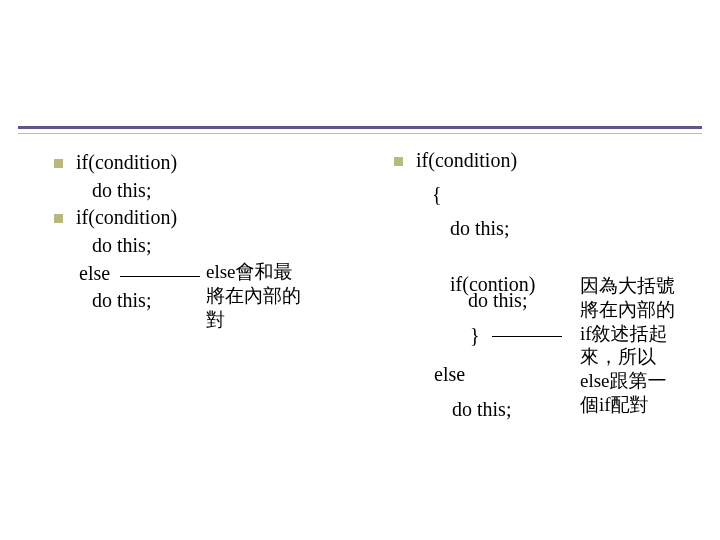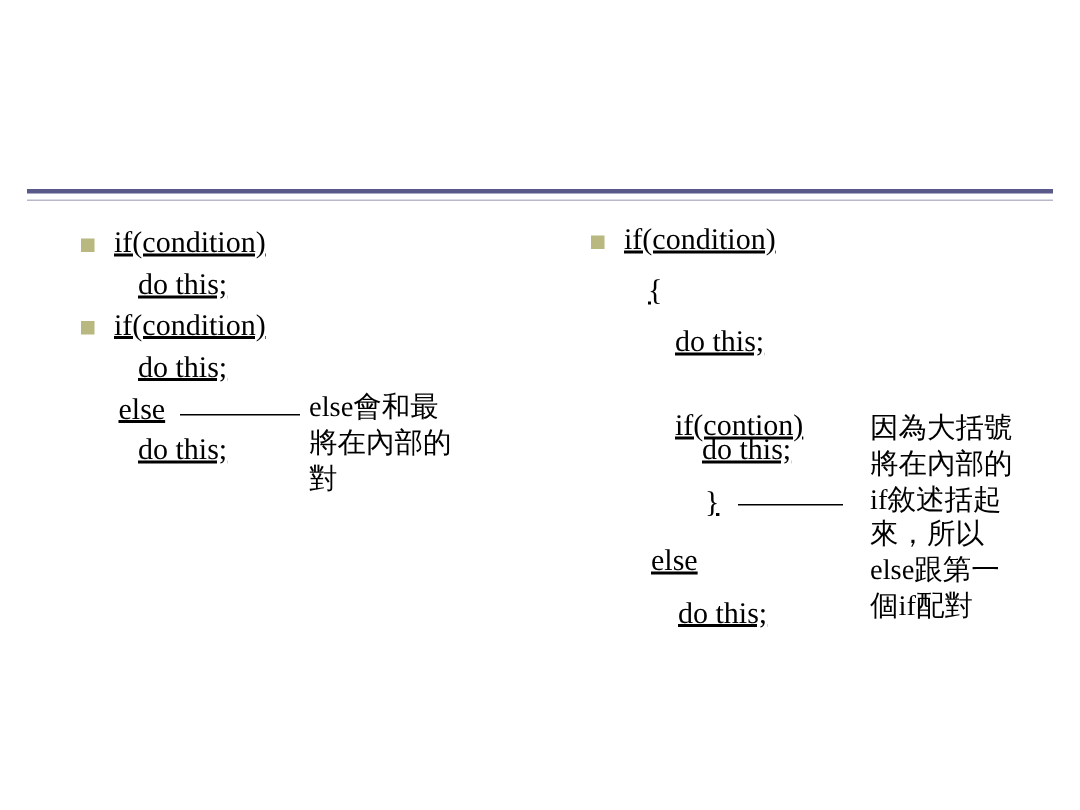--- a/index.html
+++ b/index.html
@@ -27,21 +27,20 @@
     left: 18px;
     top: 133px;
     width: 684px;
     height: 1px;
     background: #b8b8c8;
   }
   .txt {
     position: absolute;
     white-space: nowrap;
     line-height: 1.0;
-    text-decoration: underline;
   }
   .note {
     position: absolute;
     font-size: 19px;
     line-height: 1.25;
   }
   .bullet {
     position: absolute;
     width: 9px;
     height: 9px;

